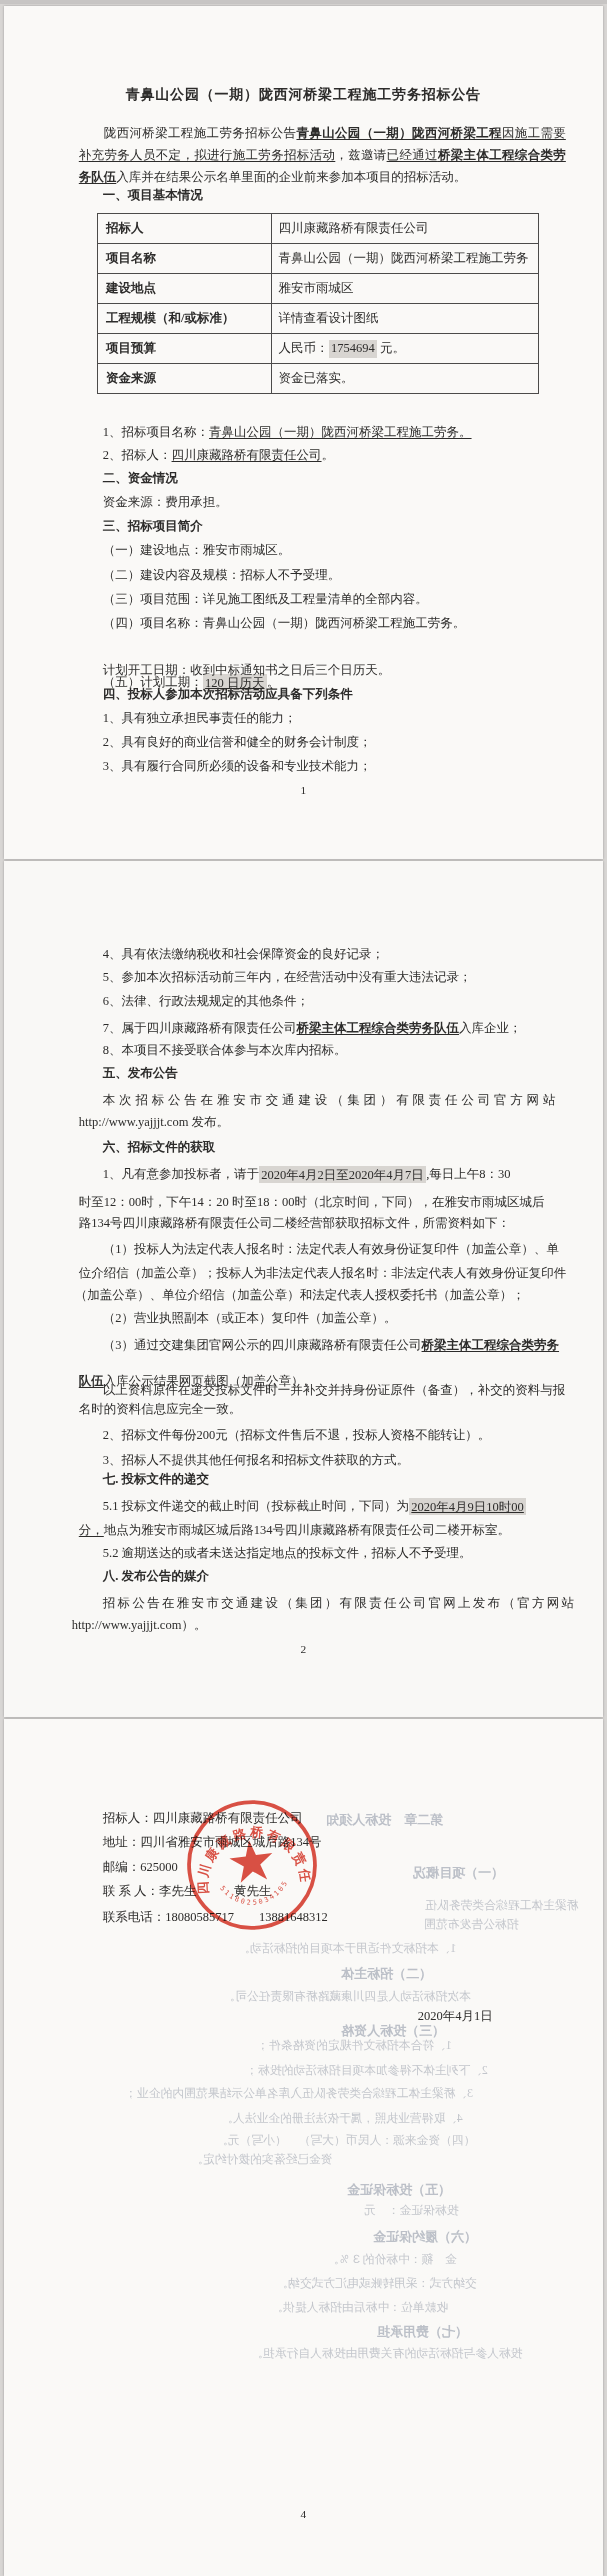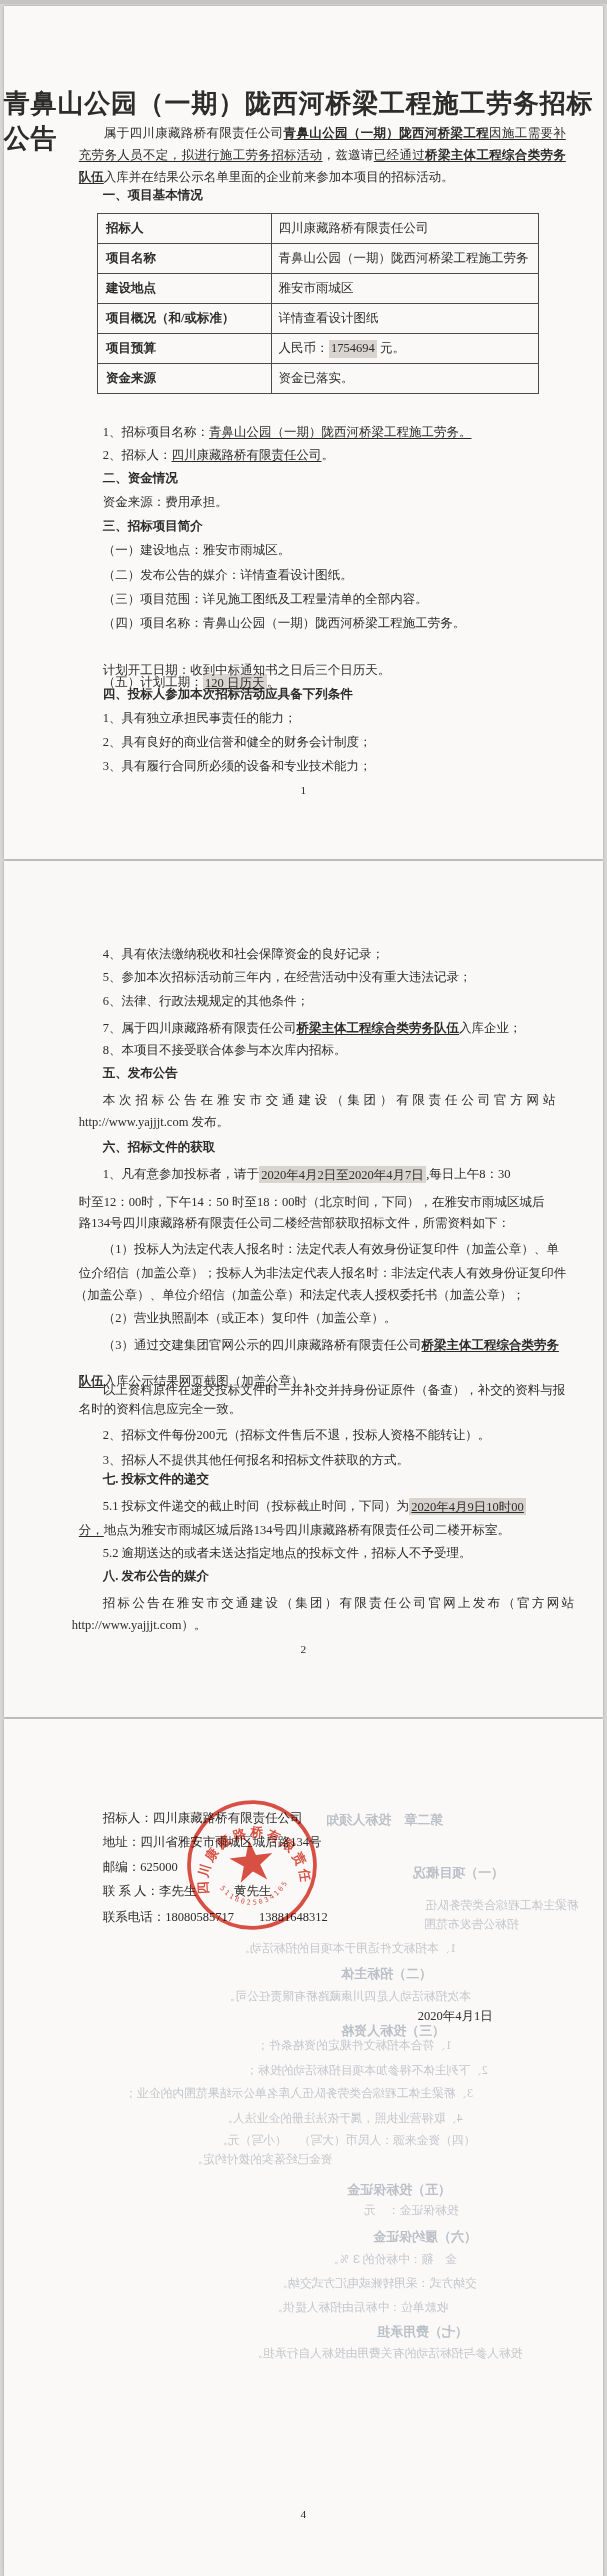--- a/index.html
+++ b/index.html
@@ -16,22 +16,22 @@
   #pg3{top:1719px;height:857px;}
   .ln{position:absolute;white-space:nowrap;font-size:12.5px;line-height:16.7px;}
   .in{left:99px;}   
   .co{left:75px;}    
   .b{font-weight:700;}
   .u{text-decoration:underline;text-underline-offset:2.3px;}
   .bu{font-weight:700;text-decoration:underline;text-underline-offset:2.3px;}
   .hl{background:#d8d5d1;padding:1.5px 2.3px;}
   .sp1{letter-spacing:3.8px;}
   .sp2{letter-spacing:2.3px;}
-  .title{position:absolute;top:80px;left:0;width:100%;
-         font-size:26px;font-weight:700;letter-spacing:0.8px;}
+  .title{position:absolute;top:80px;left:0;width:100%;text-align:center;
+         font-size:14px;font-weight:700;letter-spacing:0.8px;}
   .intro{position:absolute;top:116px;left:75px;width:487px;font-size:12.5px;
          line-height:22px;text-align:justify;text-indent:25px;}
   .pagenum{position:absolute;left:0;width:100%;text-align:center;font-size:11.4px;}
   
   .tbl{position:absolute;top:207px;left:93px;width:440px;border:0.8px solid #4c4b4a;}
   .trow{display:flex;height:29px;border-bottom:0.8px solid #4c4b4a;justify-content:space-between;}
   .trow:last-child{border-bottom:none;}
   .tlab{width:174px;border-right:0.8px solid #4c4b4a;display:flex;align-items:center;
         padding-left:8.3px;font-weight:700;font-size:12.5px;box-sizing:border-box;}
   .tval{flex:1;display:flex;align-items:center;padding-left:6.8px;font-size:12.5px;}
@@ -43,58 +43,58 @@
   .seal{position:absolute;top:74px;left:176px;width:144px;height:144px;
         transform:rotate(-7deg);opacity:.88;mix-blend-mode:multiply;}
   .date3{position:absolute;left:414px;}
 </style>
 </head>
 <body>
 
 <div class="pg" id="pg1">
   <div class="title">青鼻山公园（一期）陇西河桥梁工程施工劳务招标公告</div>
 
-  <div class="intro"><span>属于四川康藏路桥有限责任公司</span><span class="bu">青鼻山公园（一期）陇西河桥梁工程</span><span class="u">因</span><span class="u">施工需要补充劳务人员不定，拟进行施工劳务招标活动</span><span>，兹邀请</span><span class="u">已经通过</span><span class="bu">桥梁主体工程综合类劳务队伍</span><span>入库并在结果公示名单里面的企业前来参加本项目的招标活动。</span></div>
+  <div class="intro"><span>陇西河桥梁工程施工劳务招标公告</span><span class="bu">青鼻山公园（一期）陇西河桥梁工程</span><span class="u">因</span><span class="u">施工需要补充劳务人员不定，拟进行施工劳务招标活动</span><span>，兹邀请</span><span class="u">已经通过</span><span class="bu">桥梁主体工程综合类劳务队伍</span><span>入库并在结果公示名单里面的企业前来参加本项目的招标活动。</span></div>
 
   <div class="ln in b" style="top:181px">一、项目基本情况</div>
 
   <div class="tbl">
     <div class="trow">
       <div class="tlab">招标人</div>
       <div class="tval">四川康藏路桥有限责任公司</div>
     </div>
     <div class="trow">
       <div class="tlab">项目名称</div>
       <div class="tval">青鼻山公园（一期）陇西河桥梁工程施工劳务</div>
     </div>
     <div class="trow">
       <div class="tlab">建设地点</div>
       <div class="tval">雅安市雨城区</div>
     </div>
     <div class="trow">
-      <div class="tlab">项目概况（和/或标准）</div>
+      <div class="tlab">工程规模（和/或标准）</div>
       <div class="tval">详情查看设计图纸</div>
     </div>
     <div class="trow">
       <div class="tlab">项目预算</div>
       <div class="tval"><span>人民币：</span><span class="hl">1754694</span>&nbsp;<span>元。</span></div>
     </div>
     <div class="trow">
       <div class="tlab">资金来源</div>
       <div class="tval">资金已落实。</div>
     </div>
   </div>
 
   <div class="ln in" style="top:418px"><span>1、招标项目名称：</span><span class="u">青鼻山公园（一期）陇西河桥梁工程施工劳务。</span></div>
   <div class="ln in" style="top:441px"><span>2、招标人：</span><span class="u">四川康藏路桥有限责任公司</span><span>。</span></div>
   <div class="ln in b" style="top:464px">二、资金情况</div>
   <div class="ln in" style="top:488px">资金来源：费用承担。</div>
   <div class="ln in b" style="top:512px">三、招标项目简介</div>
   <div class="ln in" style="top:536px">（一）建设地点：雅安市雨城区。</div>
-  <div class="ln in" style="top:561px">（二）发布公告的媒介：详情查看设计图纸。</div>
+  <div class="ln in" style="top:561px">（二）建设内容及规模：招标人不予受理。</div>
   <div class="ln in" style="top:585px">（三）项目范围：详见施工图纸及工程量清单的全部内容。</div>
   <div class="ln in" style="top:609px">（四）项目名称：青鼻山公园（一期）陇西河桥梁工程施工劳务。</div>
   <div class="ln in" style="top:668px"><span>（五）计划工期：</span><span class="hl u">120 日历天</span><span>。</span></div>
   <div class="ln in" style="top:656px">计划开工日期：收到中标通知书之日后三个日历天。</div>
   <div class="ln in b" style="top:680px">四、投标人参加本次招标活动应具备下列条件</div>
   <div class="ln in" style="top:704px">1、具有独立承担民事责任的能力；</div>
   <div class="ln in" style="top:728px">2、具有良好的商业信誉和健全的财务会计制度；</div>
   <div class="ln in" style="top:752px">3、具有履行合同所必须的设备和专业技术能力；</div>
   <div class="pagenum" style="top:778px">1</div>
 </div>
@@ -103,21 +103,21 @@
   <div class="ln in" style="top:85px">4、具有依法缴纳税收和社会保障资金的良好记录；</div>
   <div class="ln in" style="top:108px">5、参加本次招标活动前三年内，在经营活动中没有重大违法记录；</div>
   <div class="ln in" style="top:132px">6、法律、行政法规规定的其他条件；</div>
   <div class="ln in" style="top:159px"><span>7、属于四川康藏路桥有限责任公司</span><span class="bu">桥梁主体工程综合类劳务队伍</span><span>入库企业；</span></div>
   <div class="ln in" style="top:181px">8、本项目不接受联合体参与本次库内招标。</div>
   <div class="ln in b" style="top:204px">五、发布公告</div>
   <div class="ln in sp1" style="top:231px">本次招标公告在雅安市交通建设（集团）有限责任公司官方网站</div>
   <div class="ln co" style="top:253px">http://www.yajjjt.com 发布。</div>
   <div class="ln in b" style="top:278px">六、招标文件的获取</div>
   <div class="ln in" style="top:305px"><span>1、凡有意参加投标者，请于</span><span class="hl">2020年4月2日至2020年4月7日</span><span>,每日上午8：30</span></div>
-  <div class="ln co" style="top:333px">时至12：00时，下午14：50 时至18：00时（北京时间，下同），在雅安市雨城区城后</div>
+  <div class="ln co" style="top:333px">时至12：00时，下午14：20 时至18：00时（北京时间，下同），在雅安市雨城区城后</div>
   <div class="ln co" style="top:354px">路134号四川康藏路桥有限责任公司二楼经营部获取招标文件，所需资料如下：</div>
   <div class="ln in" style="top:380px">（1）投标人为法定代表人报名时：法定代表人有效身份证复印件（加盖公章）、单</div>
   <div class="ln co" style="top:404px">位介绍信（加盖公章）；投标人为非法定代表人报名时：非法定代表人有效身份证复印件</div>
   <div class="ln" style="top:426px;left:71px">（加盖公章）、单位介绍信（加盖公章）和法定代表人授权委托书（加盖公章）；</div>
   <div class="ln in" style="top:449px">（2）营业执照副本（或正本）复印件（加盖公章）。</div>
   <div class="ln in" style="top:476px"><span>（3）通过交建集团官网公示的四川康藏路桥有限责任公司</span><span class="bu">桥梁主体工程综合类劳务</span></div>
   <div class="ln co" style="top:512px"><span class="bu">队伍</span><span>入库公示结果网页截图（加盖公章）。</span></div>
   <div class="ln in" style="top:521px">以上资料原件在递交投标文件时一并补交并持身份证原件（备查），补交的资料与报</div>
   <div class="ln co" style="top:540px">名时的资料信息应完全一致。</div>
   <div class="ln in" style="top:566px">2、招标文件每份200元（招标文件售后不退，投标人资格不能转让）。</div>

